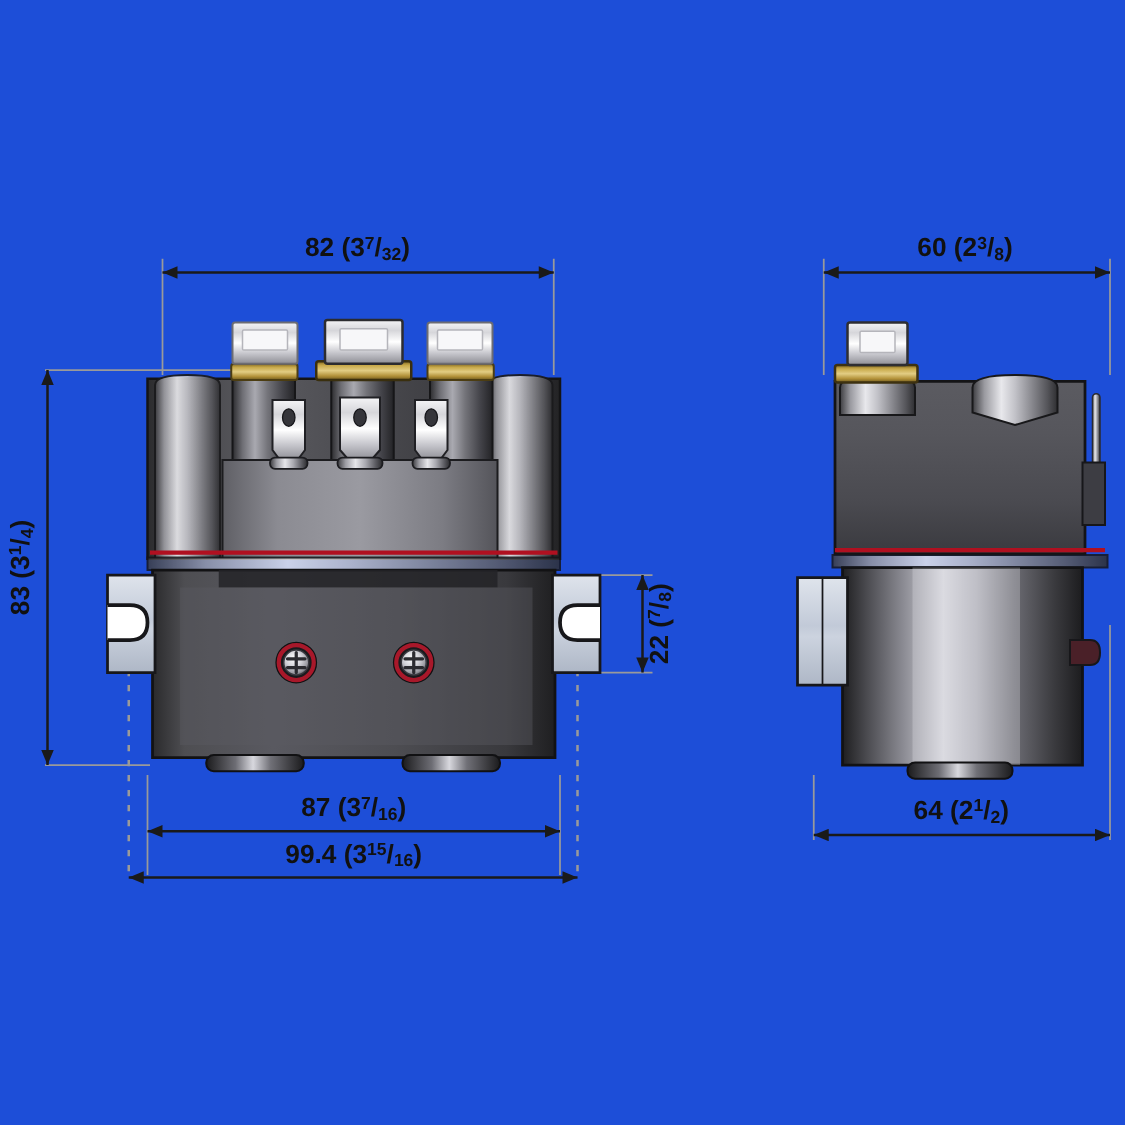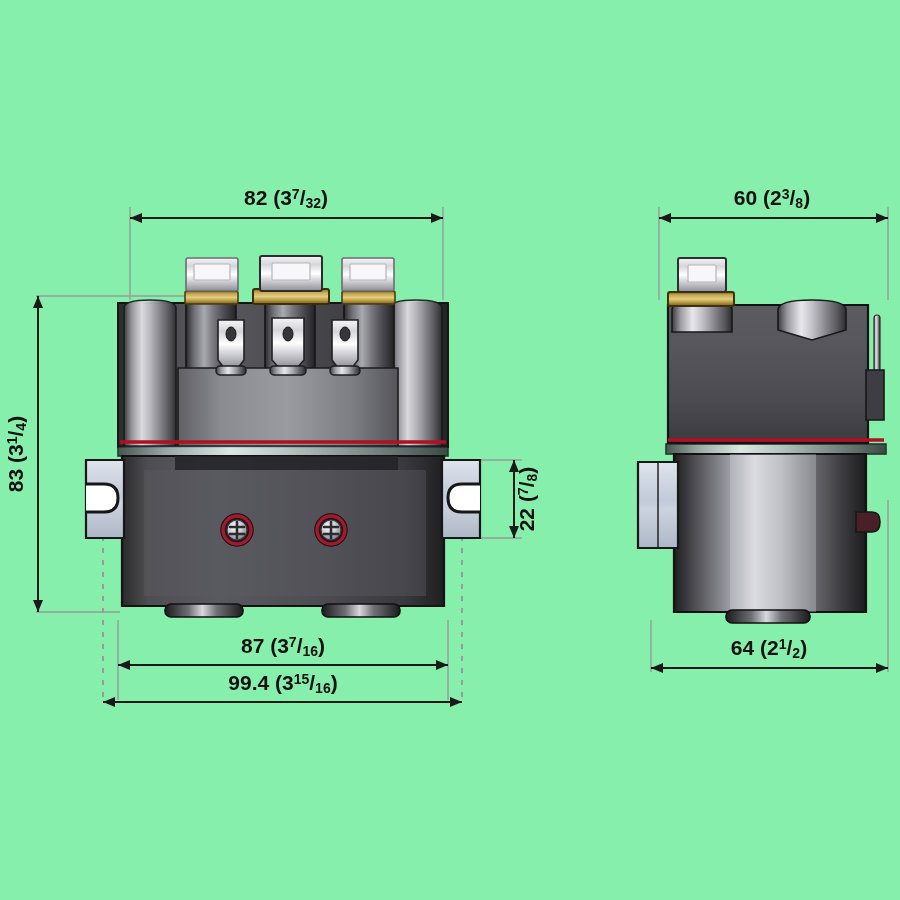--- a/index.html
+++ b/index.html
@@ -10,21 +10,21 @@
   body {
     width: 900px;
     height: 900px;
     font-family: "Liberation Sans", sans-serif;
     overflow: hidden;
   }
   #stage {
     position: relative;
     width: 900px;
     height: 900px;
-    background: #86efac;
+    background: #1d4ed8;
   }
   svg.drawing {
     position: absolute;
     left: 0;
     top: 0;
     width: 900px;
     height: 900px;
     display: block;
   }
   .dimtext {

